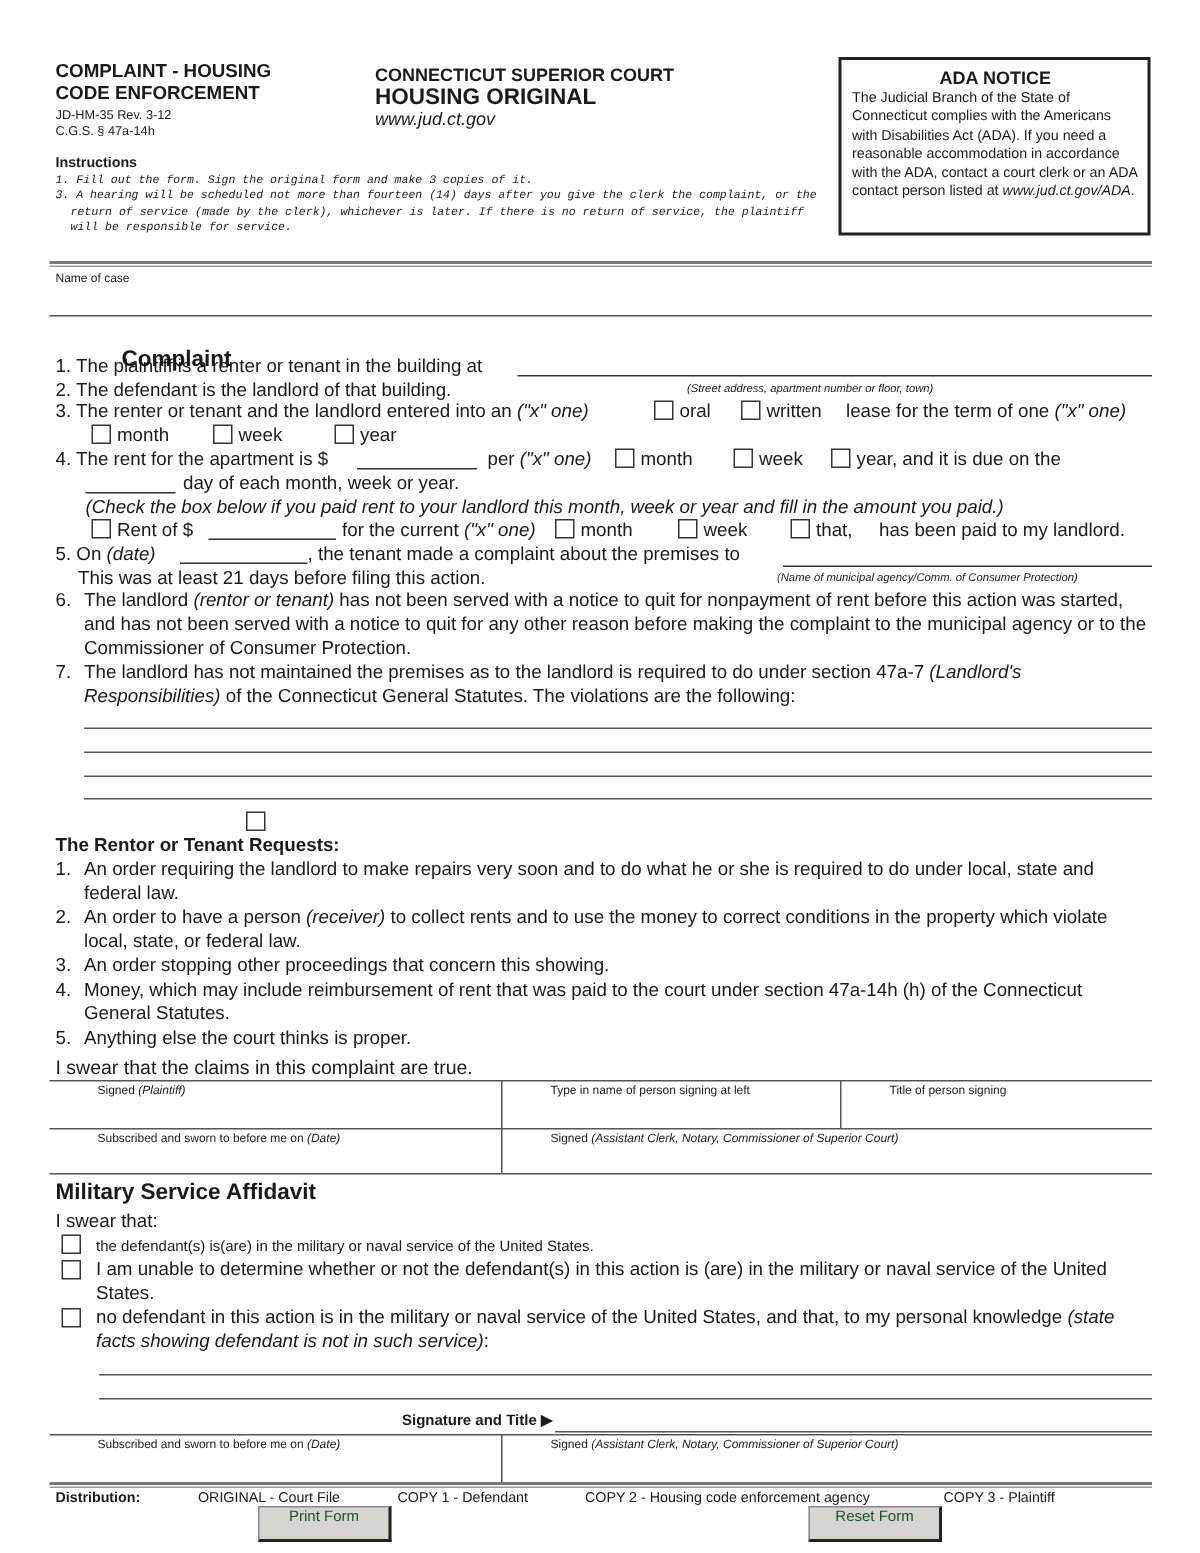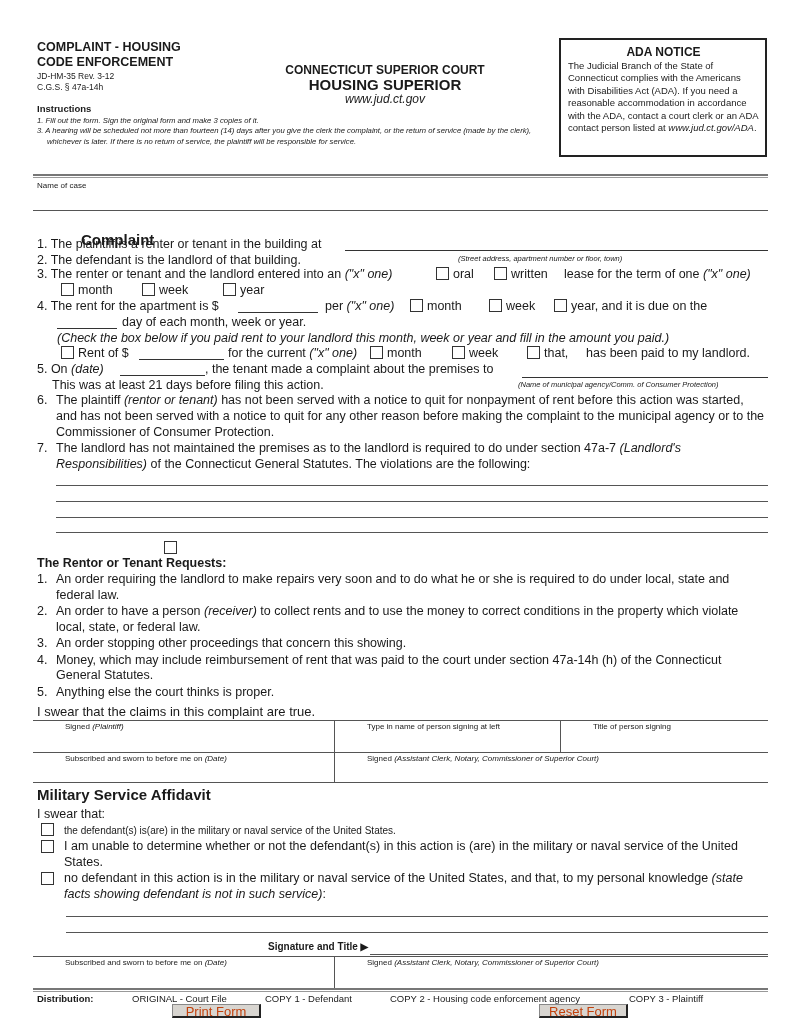--- a/index.html
+++ b/index.html
@@ -6,60 +6,60 @@
   html, body { width: 800px; height: 1035px; background: #ffffff; overflow: hidden; }
   body { position: relative; font-family: "Liberation Sans", sans-serif; color: #1a1a1a; }
   .abs { position: absolute; }
   .cond { font-family: "Liberation Sans Narrow", "Liberation Sans", sans-serif; }
   .it { font-style: italic; }
   .b { font-weight: bold; }
 
   
   .form-title { left: 37px; top: 40px; font-size: 12.5px; font-weight: bold; line-height: 15px; width: 190px; }
   .form-meta { left: 37px; top: 71px; font-size: 8.5px; line-height: 11px; }
-  .court { left: 250px; top: 43px; width: 270px; text-align: center; margin-top: 20px; }
+  .court { left: 250px; top: 43px; width: 270px; text-align: left; }
   .court .c1 { font-size: 12px; font-weight: bold; line-height: 14px; }
   .court .c2 { font-size: 15px; font-weight: bold; line-height: 15px; }
   .court .c3 { font-size: 12px; font-style: italic; line-height: 14px; }
   .ada { left: 559px; top: 38px; width: 208px; height: 119px; border: 2px solid #222; padding: 5px 6px 0 7px; }
   .ada .t { font-size: 12px; font-weight: bold; text-align: center; line-height: 14px; }
   .ada .p { font-size: 9.5px; line-height: 12.4px; margin-top: 1px; }
   .instr-h { left: 37px; top: 103px; font-size: 9.5px; font-weight: bold; }
-  .instr { left: 37px; top: 116px; width: 520px; font-size: 7.7px; font-style: italic; line-height: 10.3px; }
+  .instr { left: 37px; top: 116px; width: 520px; font-size: 7.7px; font-style: italic; line-height: 10.3px; font-family: Liberation Mono, monospace; }
   .instr .li { padding-left: 10px; text-indent: -10px; }
 
   .hr-double { left: 33px; width: 735px; height: 4px; border-top: 2px solid #777; border-bottom: 1px solid #999; }
   .hr { left: 33px; width: 735px; height: 0; border-top: 1.3px solid #555; }
   .case-label { left: 37px; top: 181px; font-size: 8px; }
 
   .h2 { font-size: 15px; font-weight: bold; }
   .row { font-size: 12.5px; line-height: 16px; white-space: nowrap; }
   .small-cap { font-size: 7.5px; font-style: italic; }
   .cb { display: inline-block; width: 13px; height: 13px; border: 1px solid #333; vertical-align: -2px; background: #fff; margin-right: 4px; }
   .line { border-top: 1px solid #555; height: 0; }
   .cell-label { font-size: 8px; padding-left: 28px; }
   .vline { width: 0; border-left: 1px solid #555; }
 
-  .btn { font-size: 13px; background: #d8d5d0; border-top: 1px solid #888; border-left: 1px solid #888; border-right: 2px solid #222; border-bottom: 2px solid #222; text-align: center; line-height: 14px; height: 14px; color: #c2410c; cursor: pointer; }
+  .btn { font-size: 10px; background: #d8d5d0; border-top: 1px solid #888; border-left: 1px solid #888; border-right: 2px solid #222; border-bottom: 2px solid #222; text-align: center; line-height: 14px; height: 24px; color: #14532d; cursor: pointer; }
 </style>
 </head>
 <body>
 
 <div class="abs form-title">
   <div>COMPLAINT - HOUSING</div>
   <div>CODE ENFORCEMENT</div>
 </div>
 <div class="abs form-meta">
   <div>JD-HM-35  Rev. 3-12</div>
   <div>C.G.S. § 47a-14h</div>
 </div>
 
 <div class="abs court">
   <div class="c1">CONNECTICUT SUPERIOR COURT</div>
-  <div class="c2">HOUSING SUPERIOR</div>
+  <div class="c2">HOUSING ORIGINAL</div>
   <div class="c3">www.jud.ct.gov</div>
 </div>
 
 <div class="abs ada">
   <div class="t">ADA NOTICE</div>
   <div class="p"><span>The Judicial Branch of the State of Connecticut complies with the Americans with Disabilities Act (ADA). If you need a reasonable accommodation in accordance with the ADA, contact a court clerk or an ADA contact person listed at </span><span class="it">www.jud.ct.gov/ADA</span><span>.</span></div>
 </div>
 
 <div class="abs instr-h">Instructions</div>
 <div class="abs instr">
@@ -114,21 +114,21 @@
 
 <div class="abs row cond" style="left:37px; top:361px;"><span>5.  On</span> <span class="it">(date)</span></div>
 <div class="abs" style="left:120px; top:361px; width:85px; height:15px; border-bottom:1px solid #333;"></div>
 <div class="abs row cond" style="left:205px; top:361px;">, the tenant made a complaint about the premises to</div>
 <div class="abs" style="left:522px; top:361px; width:246px; height:17px; border-bottom:1px solid #333;"></div>
 <div class="abs row cond" style="left:52px; top:377px;">This was at least 21 days before filing this action.</div>
 <div class="abs small-cap cond" style="left:518px; top:380px;">(Name of municipal agency/Comm. of Consumer Protection)</div>
 
 <div class="abs cond" style="left:37px; top:392px; width:730px; font-size:12.5px; line-height:16px; display:flex;">
   <span style="width:19px; flex:none;">6.</span>
-  <span><span>The plaintiff </span><span class="it">(rentor or tenant)</span><span> has not been served with a notice to quit for nonpayment of rent before this action was started, and has not been served with a notice to quit for any other reason before making the complaint to the municipal agency or to the Commissioner of Consumer Protection.</span></span>
+  <span><span>The landlord </span><span class="it">(rentor or tenant)</span><span> has not been served with a notice to quit for nonpayment of rent before this action was started, and has not been served with a notice to quit for any other reason before making the complaint to the municipal agency or to the Commissioner of Consumer Protection.</span></span>
 </div>
 
 <div class="abs cond" style="left:37px; top:440px; width:730px; font-size:12.5px; line-height:16px; display:flex;">
   <span style="width:19px; flex:none;">7.</span>
   <span><span>The landlord has not maintained the premises as to the landlord is required to do under section 47a-7 </span><span class="it">(Landlord's Responsibilities)</span><span> of the Connecticut General Statutes. The violations are the following:</span></span>
 </div>
 
 <div class="abs line" style="left:56px; top:485px; width:712px;"></div>
 <div class="abs line" style="left:56px; top:501px; width:712px;"></div>
 <div class="abs line" style="left:56px; top:517px; width:712px;"></div>

